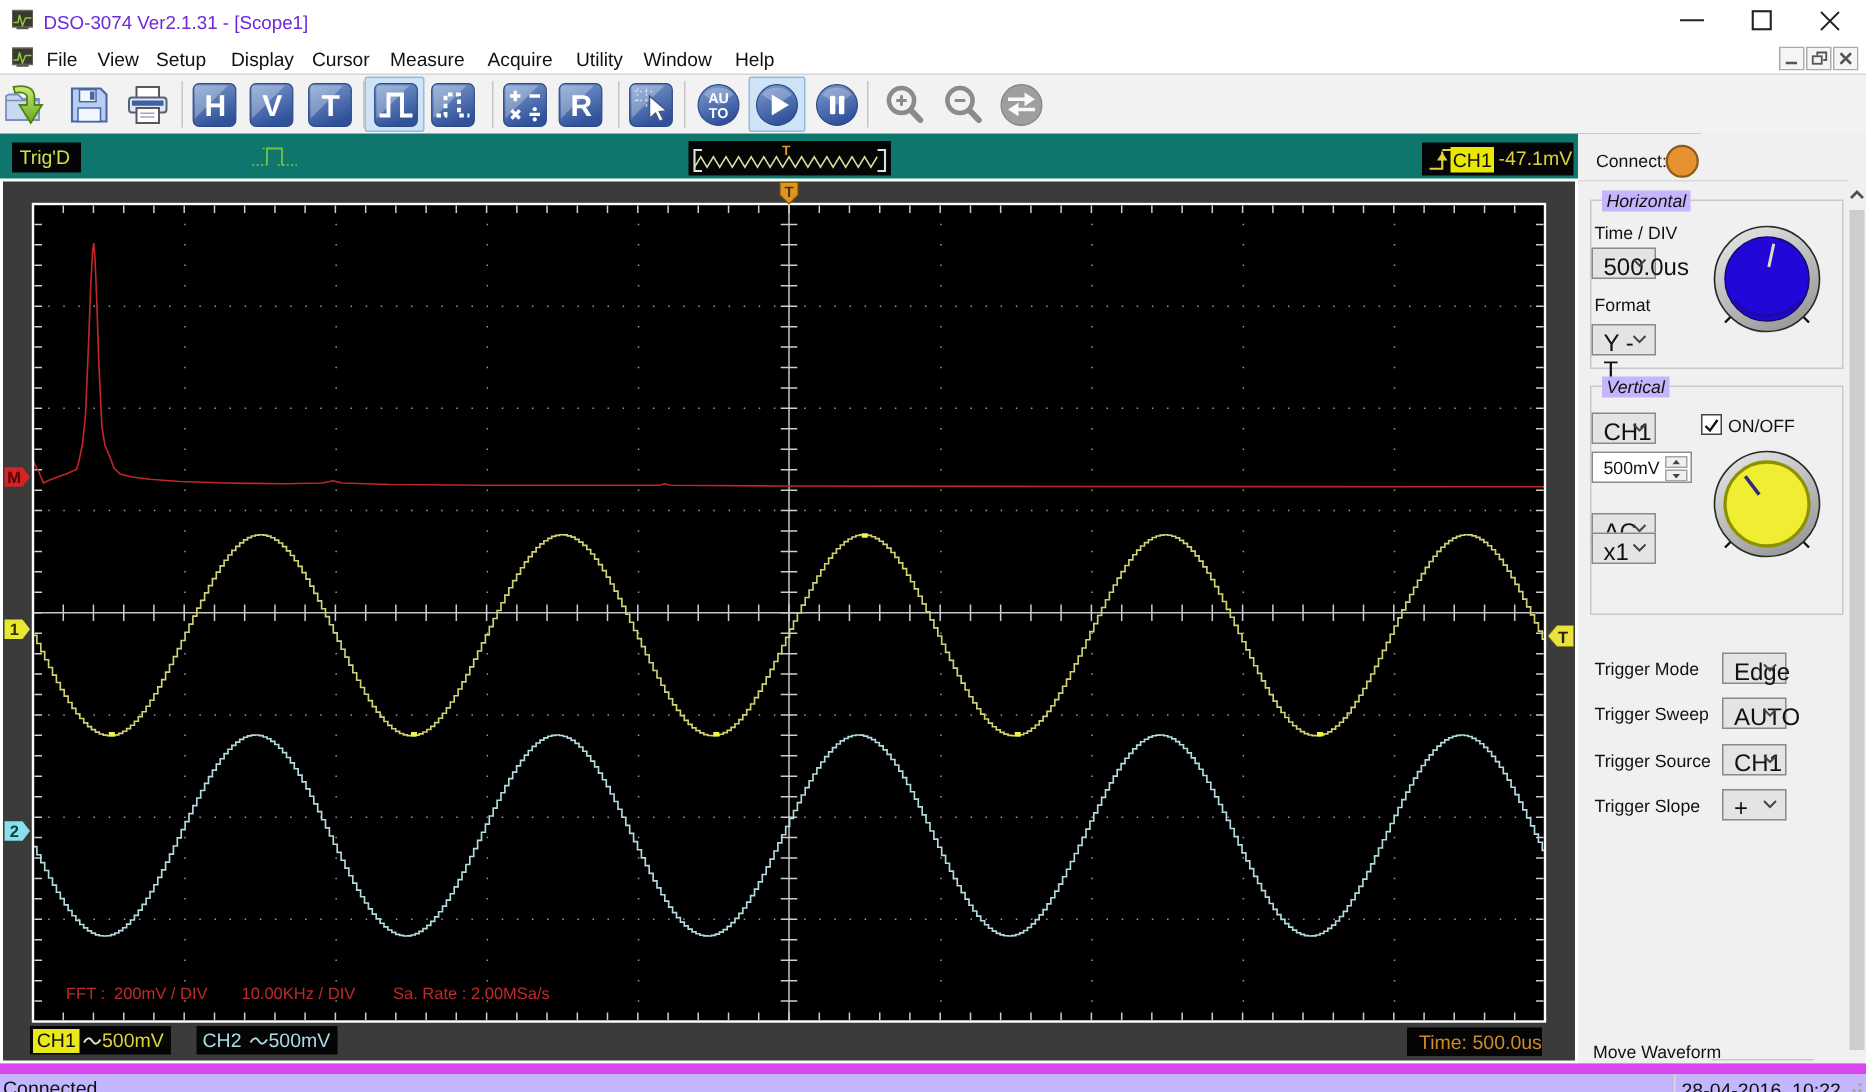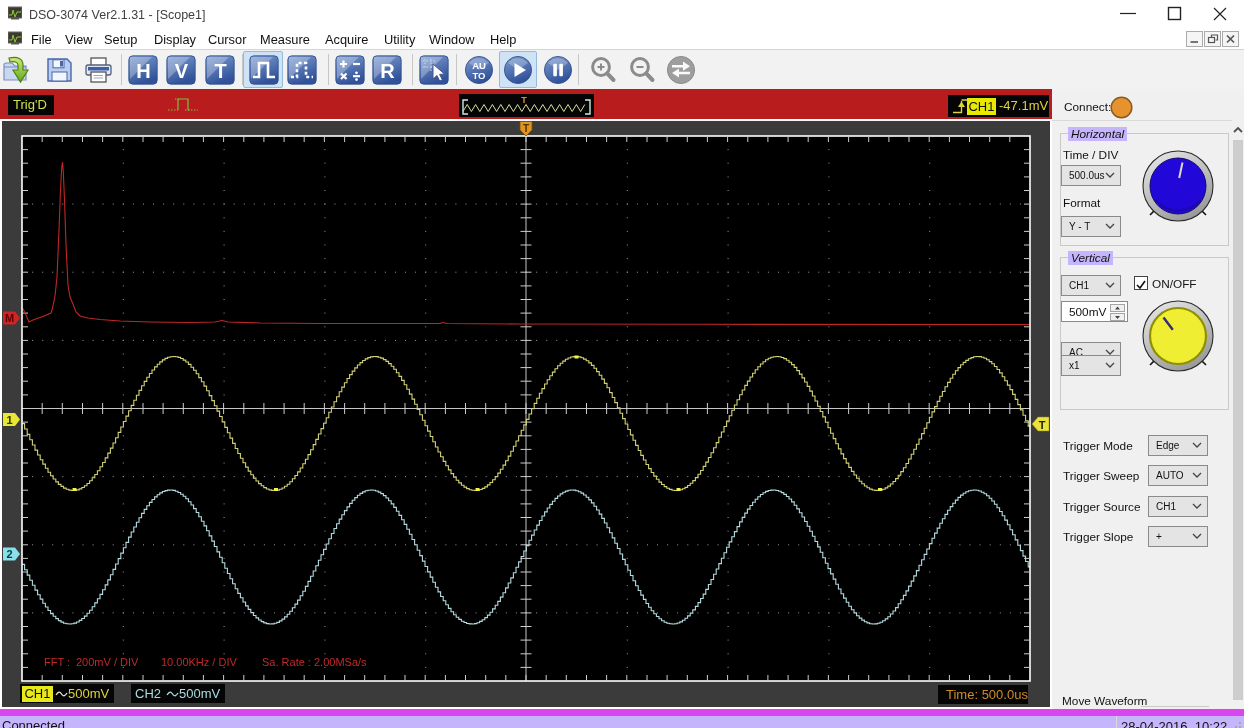--- a/index.html
+++ b/index.html
@@ -1,34 +1,34 @@
 <!DOCTYPE html>
 <html><head><meta charset="utf-8"><style>
 * { margin:0; padding:0; box-sizing:border-box; }
 html,body { width:1244px; height:728px; overflow:hidden; }
 body { font-family:"Liberation Sans", sans-serif; background:#f0f0f0; position:relative; }
 .abs { position:absolute; }
 #titlebar { left:0; top:0; width:1244px; height:26px; background:#ffffff; }
-#titlebar .ttl { left:29px; top:8px; font-size:12.5px; color:#404040;text-align:right; }
+#titlebar .ttl { left:29px; top:8px; font-size:12.5px; color:#6d28d9;text-align:right; }
 #menubar { left:0; top:26px; width:1244px; height:24px; background:#ffffff; border-bottom:1px solid #d5d5d5; }
 .menuitem { position:absolute; top:6px; font-size:12.8px; color:#111; }
 #toolbar { left:0; top:50px; width:1244px; height:39px; background:#f2f2f2; }
 .tsep { position:absolute; top:4px; width:1px; height:31px; background:#c6c6c6; }
 .tbtn { position:absolute; top:5px; width:30px; height:30px; }
 .thl { position:absolute; background:#cfe3f6; border:1px solid #95bbda; border-radius:2px; }
 #darkzone { left:0; top:89px; width:1052px; height:620px; background:#ffffff; }
-#infobar { position:absolute; left:0; top:0; width:1134px; height:30px; background:#b91c1c; }
+#infobar { position:absolute; left:0; top:0; width:1134px; height:30px; background:#0f766e; }
 #scopepanel { position:absolute; left:2px; top:32px; width:1048px; height:586px; background:#3b3b3b; }
 #rightpanel { left:1052px; top:89px; width:192px; height:620px; background:#f0f0f0; }
 #statusbar { left:0; top:709px; width:1244px; height:33px; background:#c4b5fd; border-top:7px solid #d946ef; font-size:13px; color:#111; }
 .blackbox { position:absolute; background:#050505; }
 .gbox { position:absolute; border:1px solid #c9c9c9; }
 .gbox > .gtitle { position:absolute; left:7px; top:-7px; background:#c4b5fd; padding:0 3px; font-size:11.8px; color:#111;font-style:italic; }
 .lbl { position:absolute; font-size:11.8px; color:#111; }
-.combo { position:absolute; width:60px; height:21px; background:#e4e4e4; border:1px solid #8a8a8a; font-size:10px; color:#111; }
+.combo { position:absolute; width:43px; height:21px; background:#e4e4e4; border:1px solid #8a8a8a; font-size:16px; color:#111; }
 .combo .cv { position:absolute; left:7px; top:4px; }
 .combo svg { position:absolute; right:5px; top:6px; }
 .spin { position:absolute; width:67px; height:21px; background:#ffffff; border:1px solid #8a8a8a; font-size:11.8px; color:#111; }
 </style></head>
 <body>
 <svg width="0" height="0" style="position:absolute">
     <defs>
 <linearGradient id="bg" x1="0" y1="0" x2="1" y2="1">
  <stop offset="0" stop-color="#8baad8"></stop>
         <stop offset="0.45" stop-color="#5377b8"></stop>

